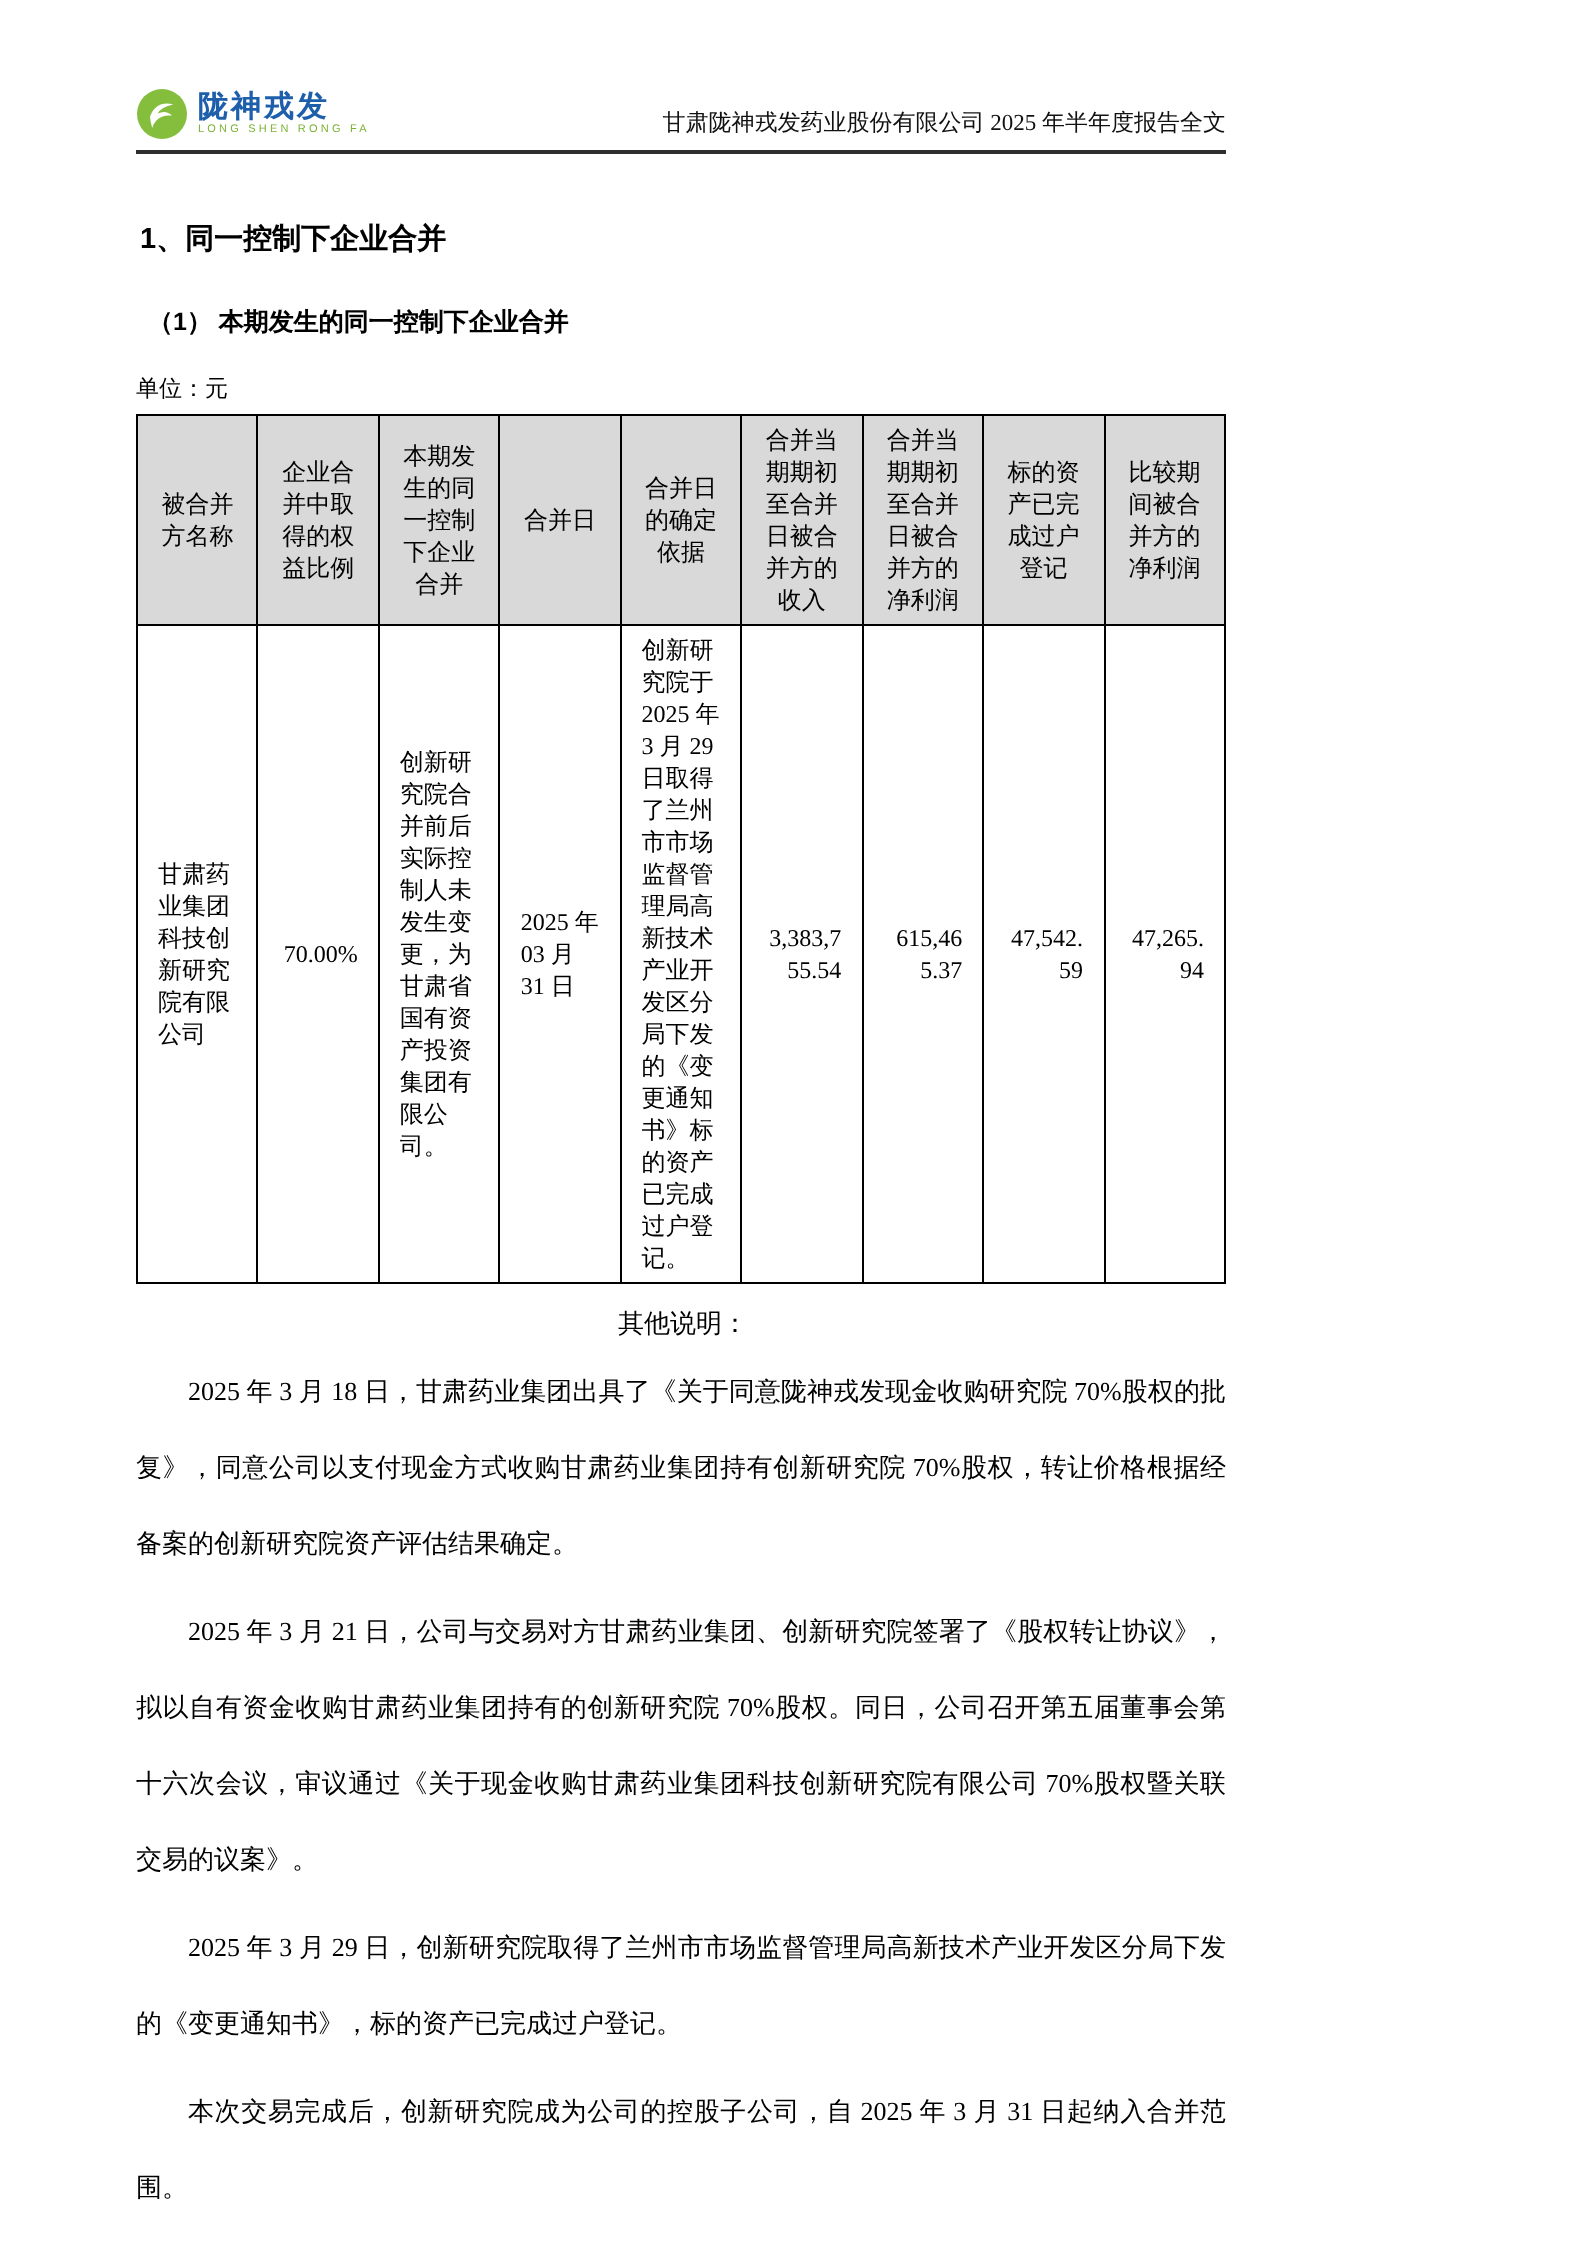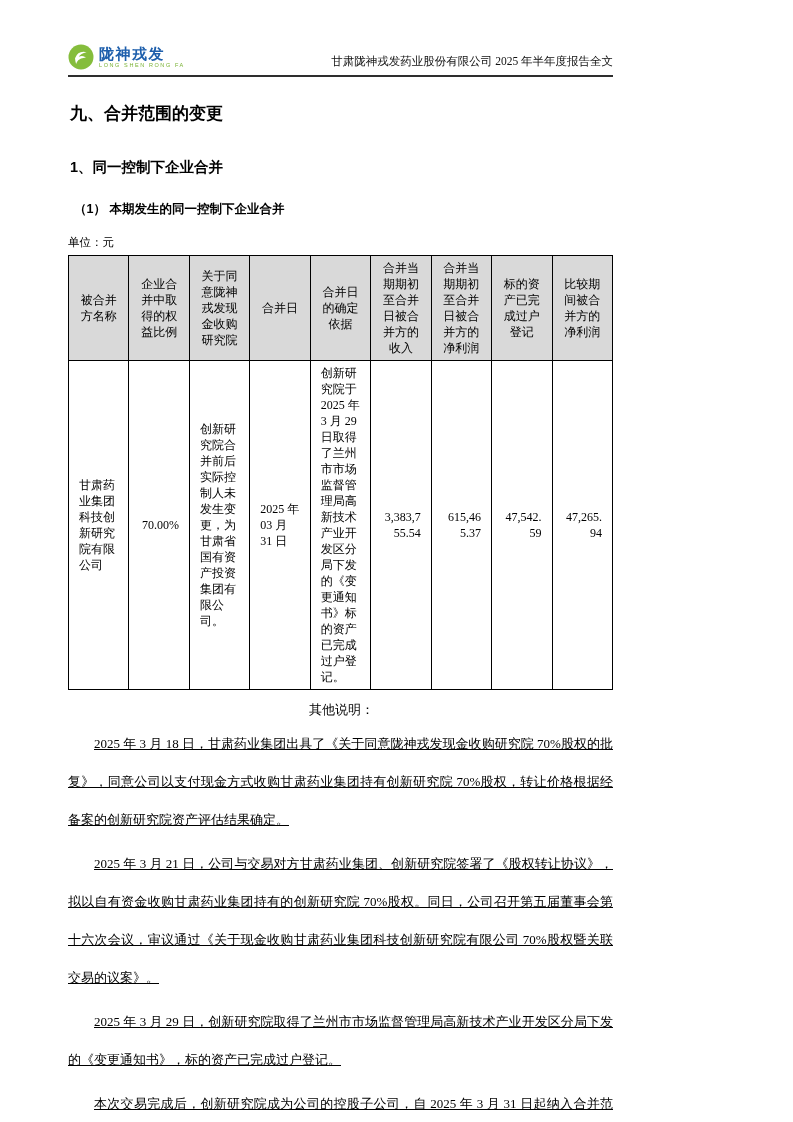--- a/index.html
+++ b/index.html
@@ -57,21 +57,21 @@
   table.merger td { vertical-align: middle; padding: 4px 10px; }
   td.cell-left { text-align: left; }
   td.cell-right { text-align: right; word-break: break-all; }
 
   
   .notes-label { font-size: 13px; margin: 11px 0 0 2px; text-align: center; }
   .para {
     font-size: 13px; line-height: 38px; text-align: justify;
     text-indent: 2em; margin: 4px 0 0 0;
   }
-  .para-gap { margin-top: 6px; text-decoration: underline; }
+  .para-gap { margin-top: 6px; }
 
   
   table.cost { width: 100%; border-collapse: collapse; table-layout: fixed;
     font-size: 12px; margin-top: 5px; }
   table.cost td { border: 1px solid #000; height: 25px; text-align: center; vertical-align: middle; }
   td.cost-label { width: 49.7%; background: #d9d9d9; }
 
   .page-number { text-align: center; font-size: 11.5px; color: #333; margin-top: 29px; padding-right: 3px; }
 </style>
 </head>
@@ -89,32 +89,31 @@
       </span>
       <div class="logo-text">
         <span class="brand-cn">陇神戎发</span>
         <span class="brand-en">LONG SHEN RONG FA</span>
       </div>
     </div>
     <div class="doc-title">甘肃陇神戎发药业股份有限公司 2025 年半年度报告全文</div>
   </div>
   <div class="hdr-rule"></div>
 
-  <div class="h-chapter">九、合并范围的变更</div>
   <div class="h-section">1、同一控制下企业合并</div>
   <div class="h-sub">（1） 本期发生的同一控制下企业合并</div>
 
   <div class="unit">单位：元</div>
 
   <table class="merger">
     <thead>
       <tr>
         <th>被合并方名称</th>
         <th>企业合并中取得的权益比例</th>
-        <th>关于同意陇神戎发现金收购研究院</th>
+        <th>本期发生的同一控制下企业合并</th>
         <th>合并日</th>
         <th>合并日的确定依据</th>
         <th>合并当期期初至合并日被合并方的收入</th>
         <th>合并当期期初至合并日被合并方的净利润</th>
         <th>标的资产已完成过户登记</th>
         <th>比较期间被合并方的净利润</th>
       </tr>
     </thead>
     <tbody>
       <tr>

